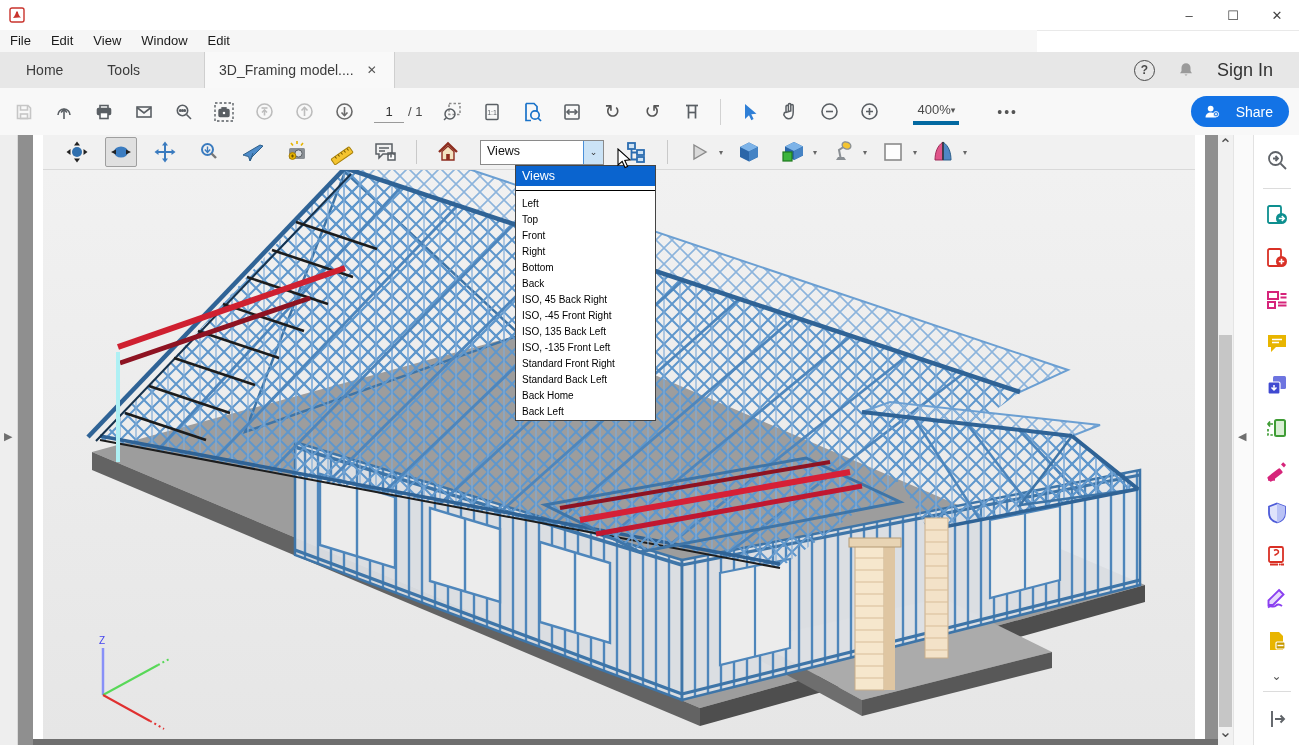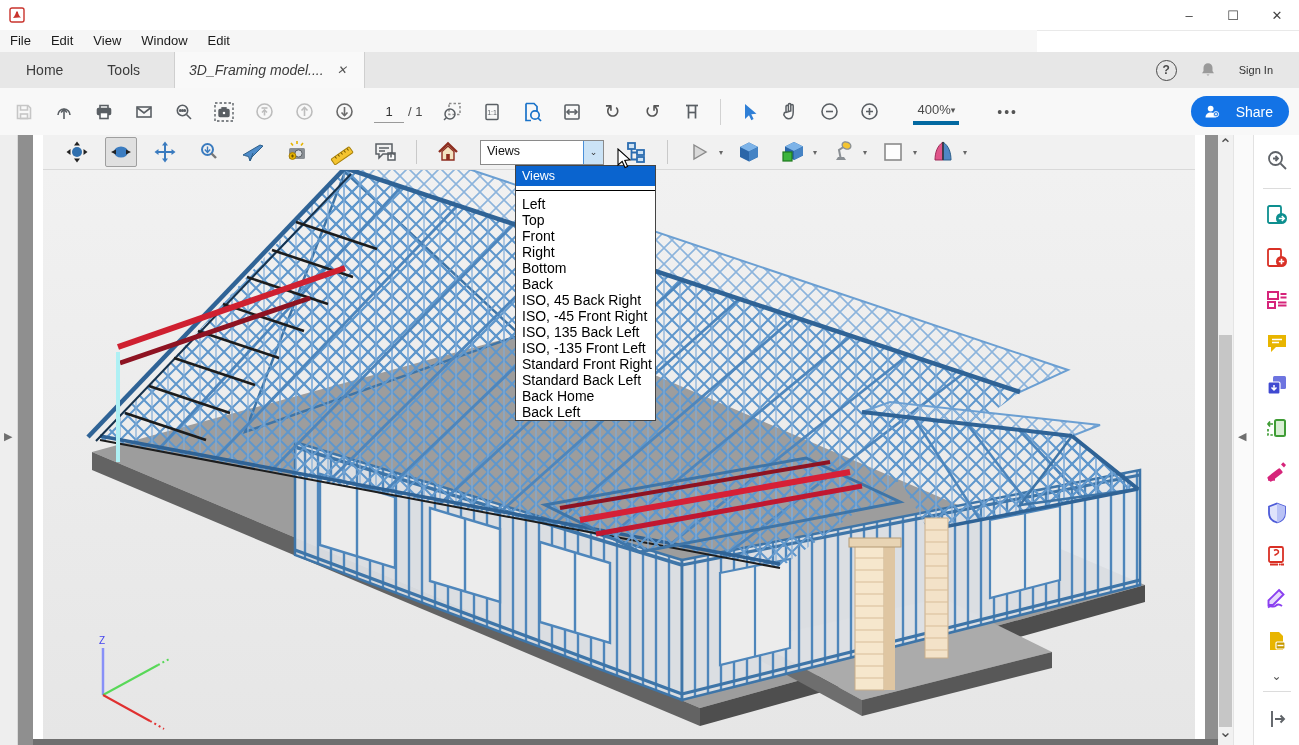--- a/index.html
+++ b/index.html
@@ -15,25 +15,25 @@
   #titlebar .title{font-size:13px;color:#333;margin-left:8px;}
   .winbtn{width:44px;height:29px;font-size:13px;color:#444;cursor:default;}
 
   
   #menubar{left:0;top:30px;width:1037px;height:22px;background:#f6f6f6;border-bottom:1px solid #e4e4e4;}
   #menubar span{font-size:13px;color:#1a1a1a;padding:0 10px;line-height:22px;}
 
   
   #tabbar{left:0;top:52px;width:1299px;height:36px;background:#e7e7e7;border-bottom:1px solid #d6d6d6;}
   .tab{height:36px;padding:13px 22px;font-size:14px;color:#3b3b3b;display:flex;align-items:center;}
-  .tab.doc{background:#f9f9f9;border-left:1px solid #cfcfcf;border-right:1px solid #cfcfcf;margin-left:12px;padding:0 14px;gap:10px;font-style:italic;}
+  .tab.doc{background:#f9f9f9;border-left:1px solid #cfcfcf;border-right:1px solid #cfcfcf;margin-left:42px;padding:0 14px;gap:10px;}
   .tab-close{font-size:12px;color:#555;width:16px;height:16px;}
   #tab-right{position:absolute;right:0;top:52px;height:36px;display:flex;align-items:center;gap:22px;padding-right:26px;}
   #help-circ{width:19px;height:19px;border:1.6px solid #4a4a4a;border-radius:50%;font-size:12px;color:#4a4a4a;font-weight:bold;}
-  #signin{font-size:11px;color:#323232;}
+  #signin{font-size:18px;color:#323232;}
 
   
   #toolbar{left:0;top:88px;width:1299px;height:47px;background:#f8f8f8;border-bottom:1px solid #d8d8d8;}
   .tbtn{width:36px;height:34px;border-radius:3px;margin:0 2px;}
   .tsep{width:1px;height:26px;background:#d2d2d2;margin:0 8px;}
   #pagebox{width:26px;height:20px;border:none;border-bottom:1px solid #9a9a9a;background:transparent;
            text-align:center;font-size:13px;color:#333;font-family:"Liberation Sans",sans-serif;margin:0 4px 0 10px;}
   .tlabel{font-size:13px;color:#4a4a4a;}
   #zoombox{border-bottom:4px solid #0369a1;height:22px;display:flex;align-items:center;gap:0;padding:0 4px;margin:0 24px;}
   #zoombox .caret{font-size:9px;color:#555;}
@@ -53,21 +53,21 @@
 
   
   #views-combo{width:122px;height:23px;border:1px solid #8a8a8a;background:#fff;display:flex;margin:0 10px;}
   #views-combo .val{flex:1;font-size:12.5px;color:#111;padding:3px 0 0 6px;}
   #views-combo .arrow{width:19px;background:#cbe3f6;border-left:1px solid #4a90d9;font-size:9px;color:#333;}
 
   
   #views-panel{left:515px;top:165px;width:139px;background:#ffffff;border:1px solid #444;z-index:30;}
   .dd-sel{background:#0a64cf;color:#fff;font-size:12.5px;height:20px;line-height:20px;padding-left:6px;}
   .dd-sep{height:1px;background:#000;margin:4px 0 5px 0;}
-  .dd-item{font-size:14px;color:#000;height:16px;line-height:16px;padding-left:6px;white-space:nowrap;}
+  .dd-item{font-size:10px;color:#000;height:16px;line-height:16px;padding-left:6px;white-space:nowrap;}
 
   
   #canvas3d{left:43px;top:170px;width:1152px;height:569px;background:linear-gradient(#f1f1f1,#e6e6e6);}
 
   
   #vscroll{left:1218px;top:135px;width:15px;height:610px;background:#f1f1f1;}
   #vthumb{left:1219px;top:335px;width:13px;height:392px;background:#c6c6c6;}
   .schev{width:15px;height:15px;color:#505050;}
   #pane-toggle-strip{left:1233px;top:135px;width:20px;height:610px;background:#fafafa;border-left:1px solid #e4e4e4;}
   .nav-arrow{color:#6e6e6e;font-size:11px;}

